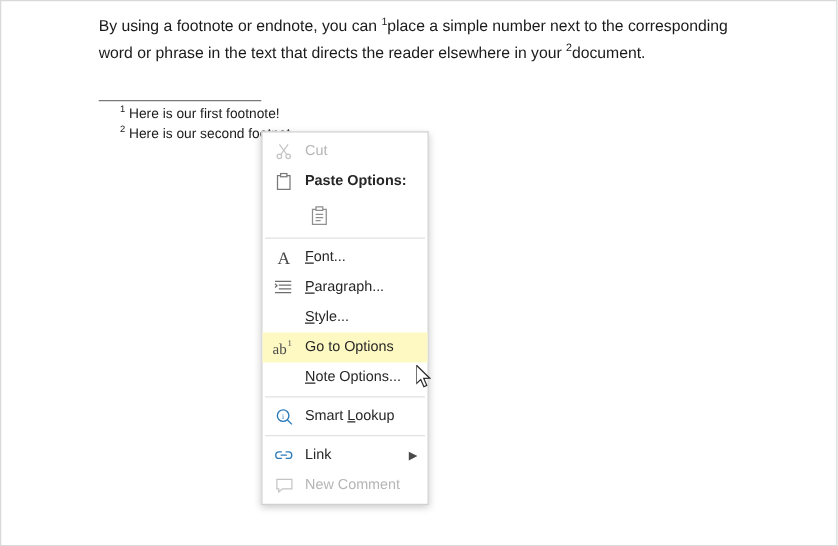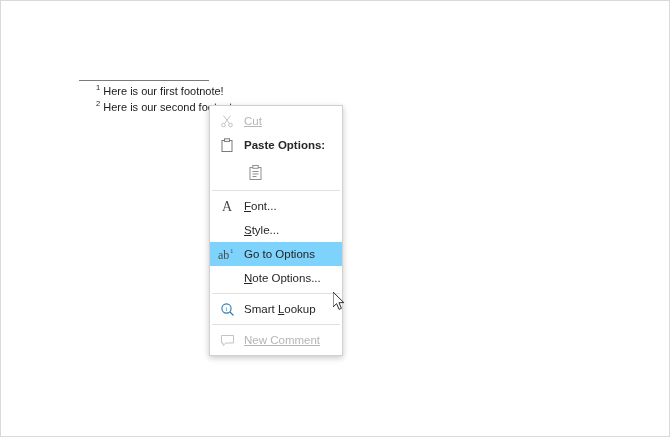--- a/index.html
+++ b/index.html
@@ -88,24 +88,23 @@
     display: flex;
     align-items: center;
     padding-left: 34px;
     padding-right: 6px;
     box-sizing: border-box;
     white-space: nowrap;
     cursor: default;
   }
   .ctx-item.disabled {
     color: #b5b5b5;
-    text-decoration: underline;
   }
   .ctx-item.highlight {
-    background: #7dd3fc;
+    background: #fef9c3;
   }
   .ctx-item.bold {
     font-weight: bold;
   }
   .ctx-icon {
     position: absolute;
     left: 8px;
     top: 50%;
     transform: translateY(-50%);
     width: 18px;
@@ -153,20 +152,23 @@
     z-index: 30;
     pointer-events: none;
   }
   svg { display: block; }
 </style>
 </head>
 <body>
 
 <div class="page">
 
+  <div class="doc-body">
+    <p class="para"><span>By using a footnote or endnote, you can </span><sup>1</sup><span>place a simple number next to the corresponding word or phrase in the text that directs the reader elsewhere in your </span><sup>2</sup><span>document.</span></p>
+  </div>
 
   <div class="footnote-sep"></div>
 
   <div class="footnotes">
     <div class="footnote"><sup>1</sup> <span>Here is our first footnote!</span></div>
     <div class="footnote"><sup>2</sup> <span>Here is our second footnot</span></div>
   </div>
 
   <div class="ctx-menu">
 
@@ -209,20 +211,32 @@
 
     <div class="ctx-item">
       <span class="ctx-icon">
         <svg width="16" height="16" viewBox="0 0 16 16">
             <text x="8" y="13" font-family="Liberation Serif, serif" font-size="14" fill="#4a4a4a" text-anchor="middle">A</text>
           </svg>
       </span>
       <span><span class="ul">F</span><span>ont...</span></span>
     </div>
 
+    <div class="ctx-item">
+      <span class="ctx-icon">
+        <svg width="16" height="14" viewBox="0 0 16 14" fill="none" stroke="#6e6e6e" stroke-width="1">
+            <line x1="1" y1="2" x2="14" y2="2"></line>
+            <line x1="4" y1="5" x2="14" y2="5"></line>
+            <line x1="4" y1="8" x2="14" y2="8"></line>
+            <line x1="1" y1="11" x2="14" y2="11"></line>
+            <polyline points="1,4 2.6,5.5 1,7" stroke="#6e6e6e"></polyline>
+          </svg>
+      </span>
+      <span><span class="ul">P</span><span>aragraph...</span></span>
+    </div>
 
     <div class="ctx-item">
       <span class="ctx-icon"></span>
       <span><span class="ul">S</span><span>tyle...</span></span>
     </div>
 
     <div class="ctx-item highlight">
       <span class="ctx-icon">
         <svg width="18" height="14" viewBox="0 0 18 14">
             <text x="0" y="12" font-family="Liberation Serif, serif" font-size="12" fill="#4a4a4a">ab</text>
@@ -246,20 +260,31 @@
             <circle cx="6.5" cy="6.5" r="4.6"></circle>
             <line x1="10" y1="10" x2="13.5" y2="13.5"></line>
             <text x="6.5" y="9" font-family="Liberation Serif, serif" font-size="6" fill="#2b7bb9" stroke="none" text-anchor="middle">i</text>
           </svg>
       </span>
       <span><span>Smart </span><span class="ul">L</span><span>ookup</span></span>
     </div>
 
     <div class="ctx-sep"></div>
 
+    <div class="ctx-item">
+      <span class="ctx-icon">
+        <svg width="16" height="12" viewBox="0 0 16 12" fill="none" stroke="#2b7bb9" stroke-width="1.1">
+            <path d="M6.5 3.5 H4.2 a2.6 2.6 0 0 0 0 5.2 H6.5"></path>
+            <path d="M9.5 3.5 H11.8 a2.6 2.6 0 0 1 0 5.2 H9.5"></path>
+            <line x1="5.5" y1="6.1" x2="10.5" y2="6.1"></line>
+          </svg>
+      </span>
+      <span>Link</span>
+      <span class="ctx-arrow">▶</span>
+    </div>
 
     <div class="ctx-item disabled">
       <span class="ctx-icon">
         <svg width="15" height="13" viewBox="0 0 15 13" fill="none" stroke="#c4c4c4" stroke-width="1">
             <path d="M1.5 1.5 H13.5 V9 H6 L3 11.5 V9 H1.5 Z"></path>
           </svg>
       </span>
       <span>New Comment</span>
     </div>
 

